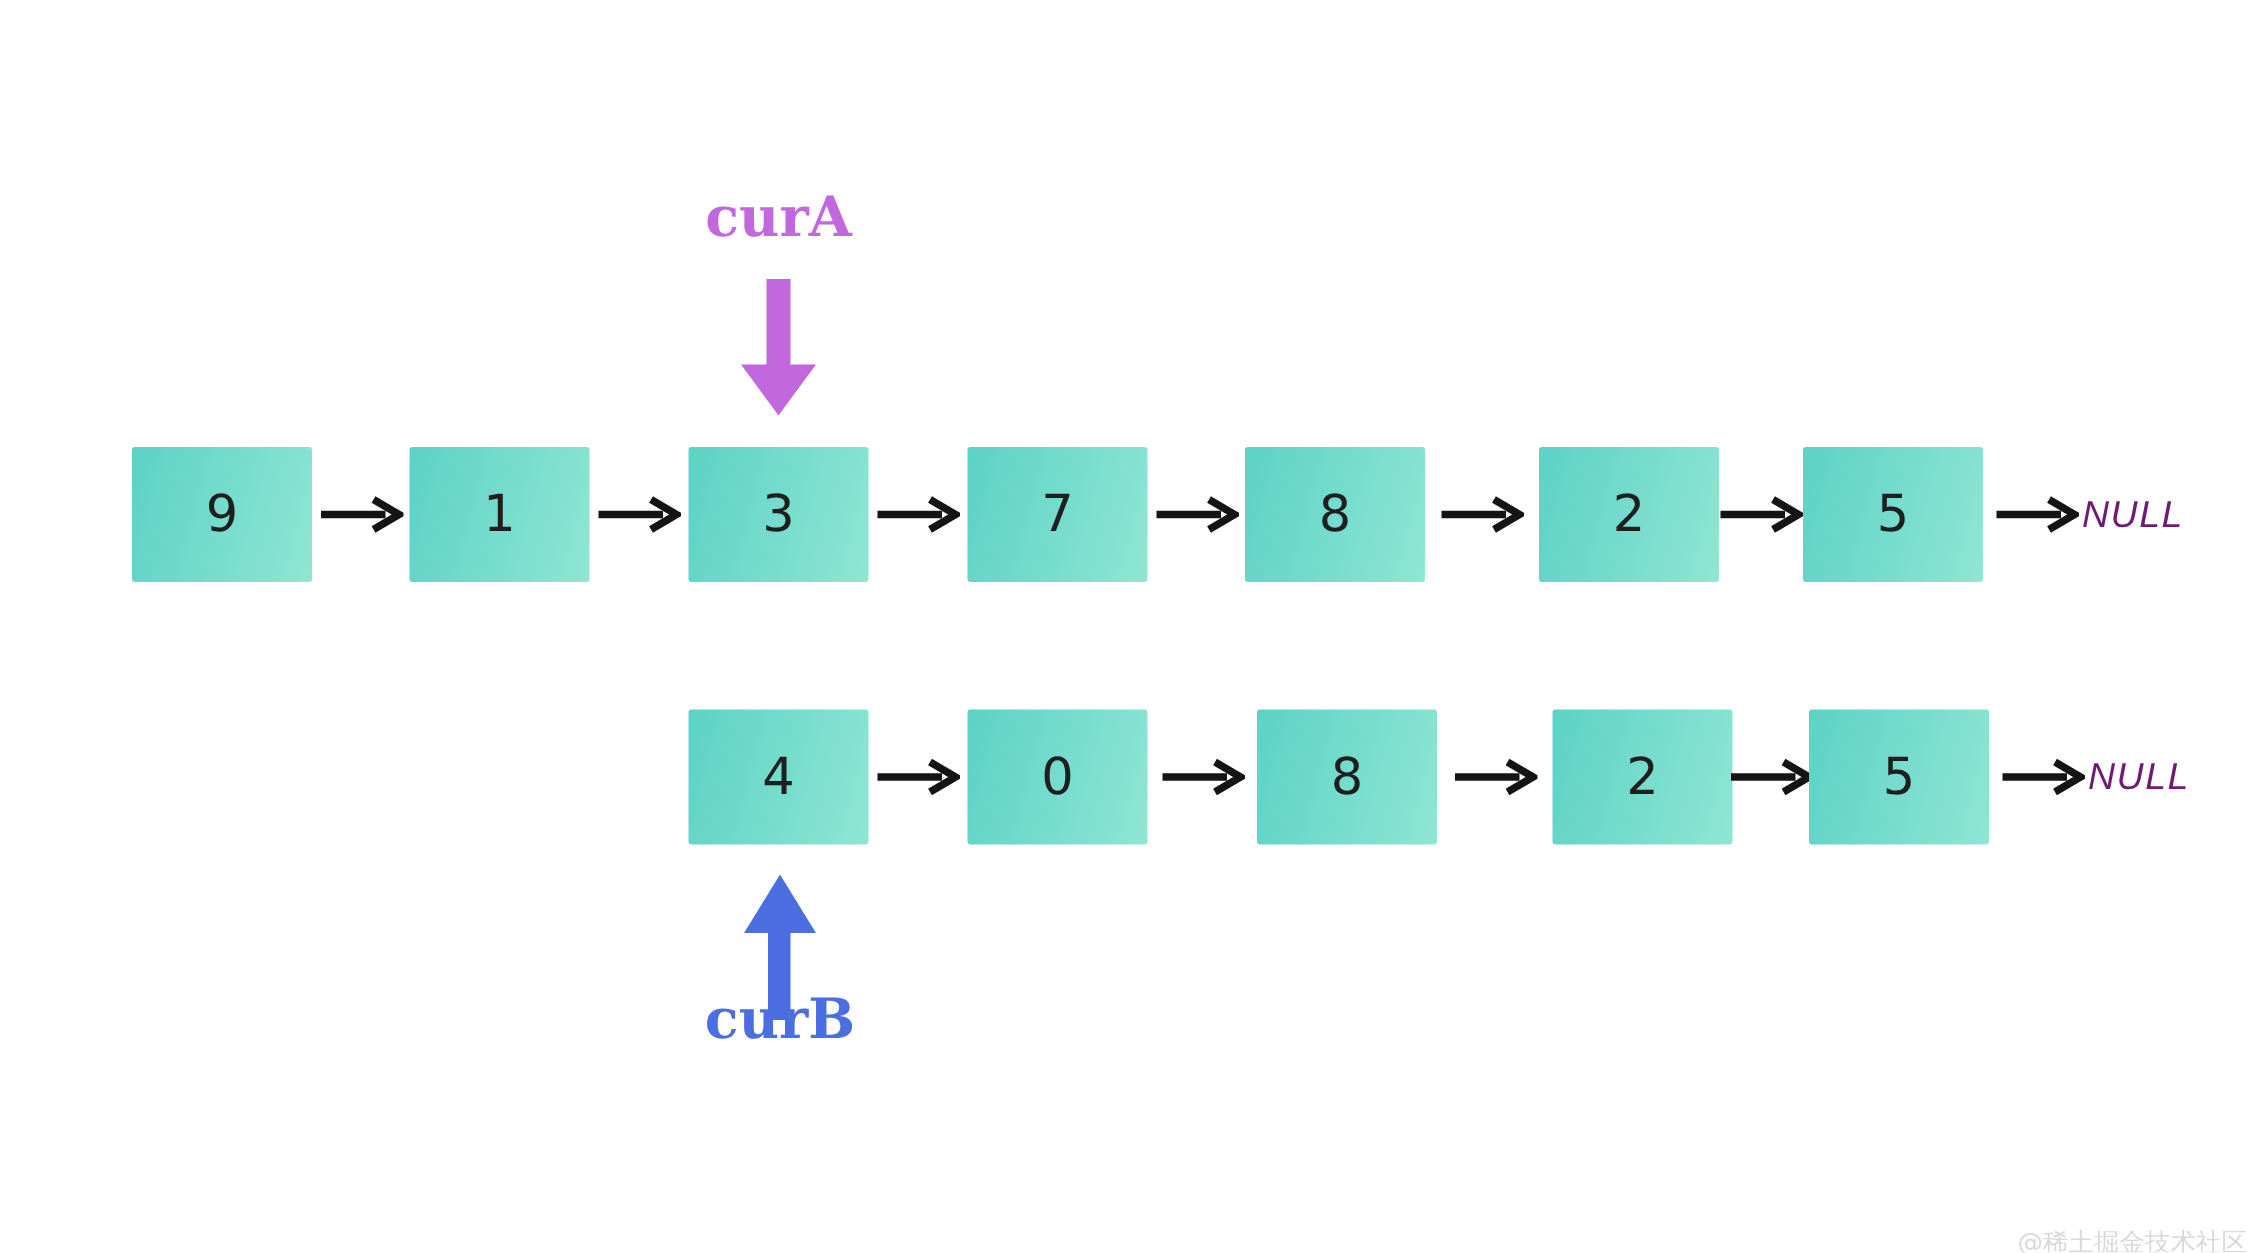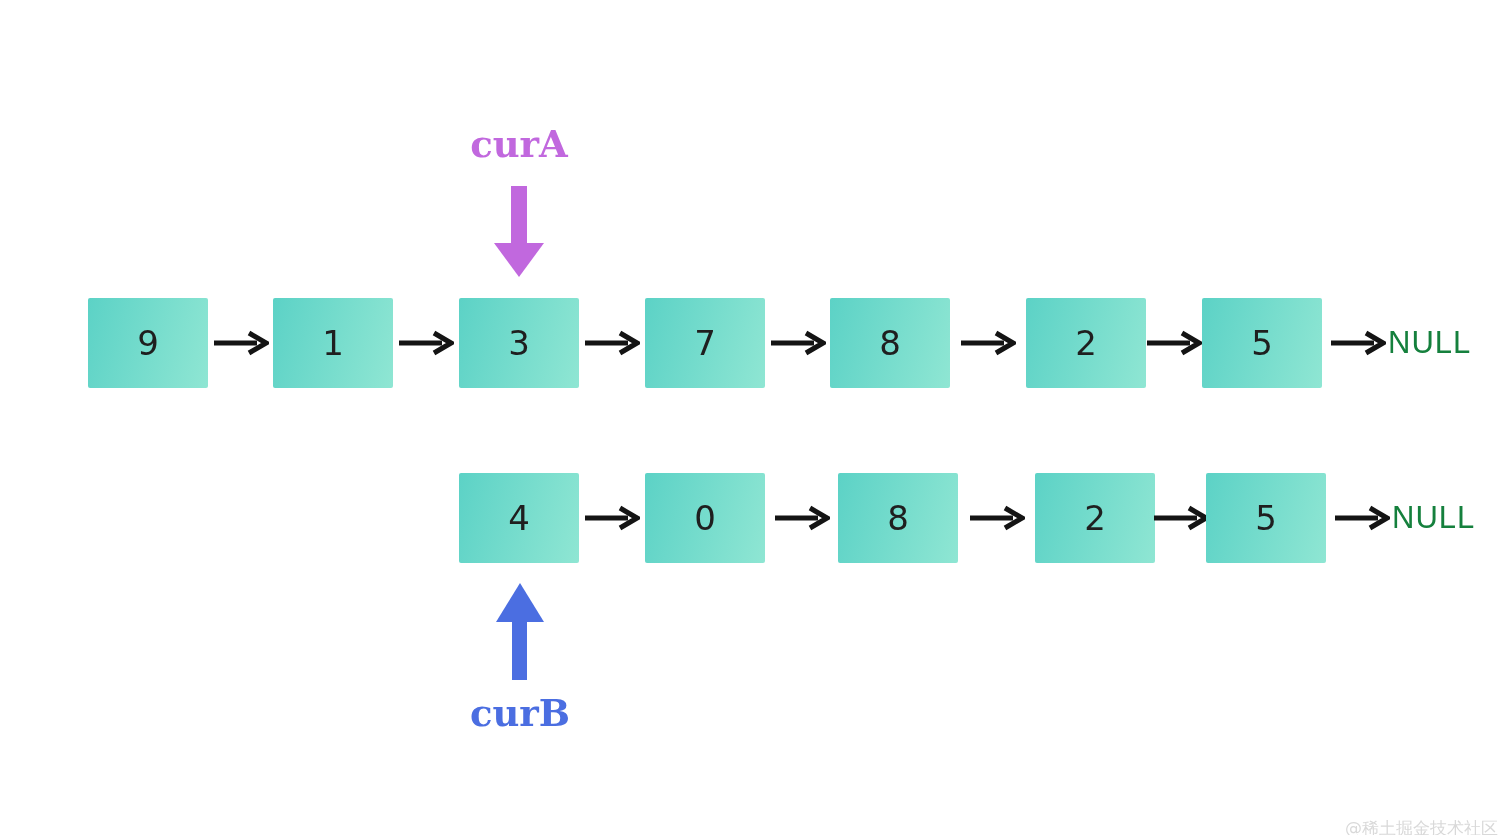--- a/index.html
+++ b/index.html
@@ -26,35 +26,36 @@
     color: var(--text, #1f1f1f);
     font-family: "DejaVu Sans", sans-serif;
   }
   .harrow { position: absolute; width: 56px; height: 26px; }
   .harrow svg { display: block; }
   .null-label {
     position: absolute;
     height: 90px;
     display: flex;
     align-items: center;
-    font-size: 31px;
+    font-size: 25px;
     letter-spacing: 1px;
-    color: #15803d;
+    color: #701a75;
     font-family: "Liberation Sans", sans-serif;
+    font-style: italic;
   }
   .pointer-label {
     position: absolute;
     width: 200px;
     text-align: center;
     font-family: "DejaVu Serif", serif;
     font-weight: bold;
     font-size: 37px;
   }
   .pointer-label.a { color: var(--pointer-a, #c168de); left: 419px; top: 122px; }
-  .pointer-label.b { color: var(--pointer-b, #4b6ee1); left: 420px; top: 691px; }
+  .pointer-label.b { color: var(--pointer-b, #4b6ee1); left: 420px; top: 657px; }
   .varrow-shaft {
     position: absolute;
     width: 16px;
   }
   .varrow-head { position: absolute; width: 0; height: 0; }
   .shaft-a { left: 511px; top: 186px; height: 58px; background: var(--pointer-a, #c168de); }
   .head-a {
     left: 494px; top: 243px;
     border-left: 25px solid transparent;
     border-right: 25px solid transparent;

